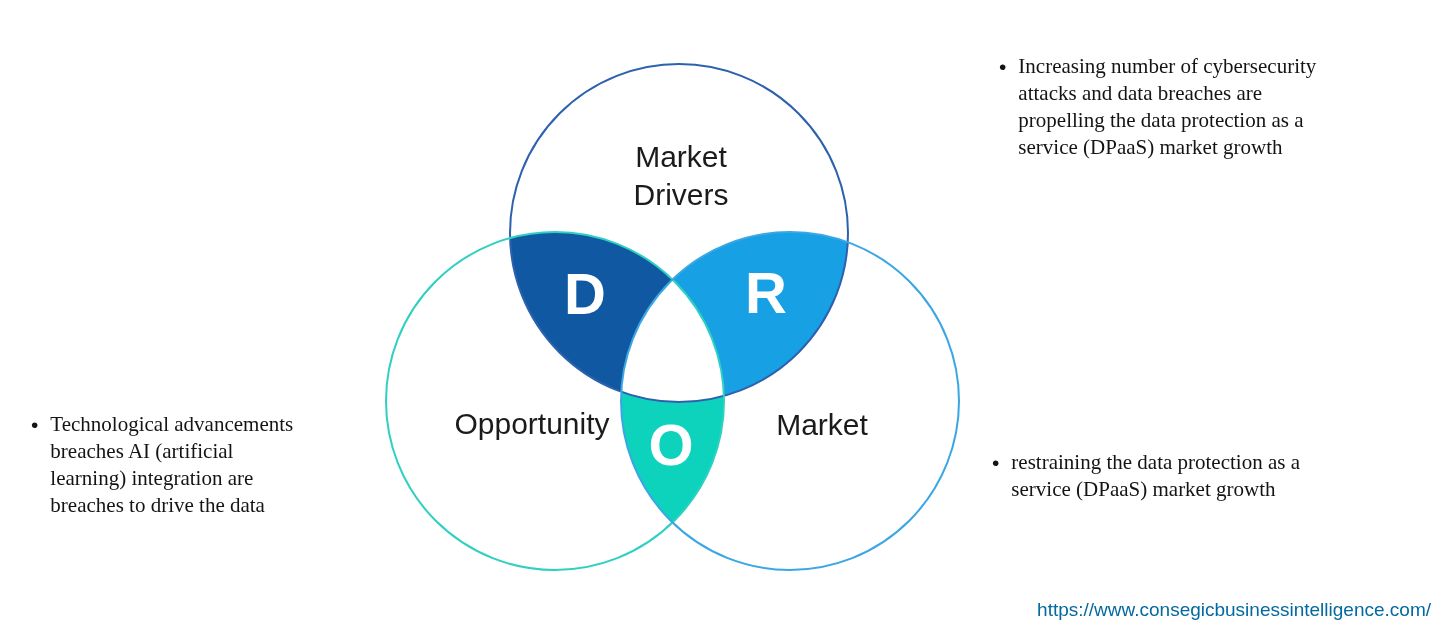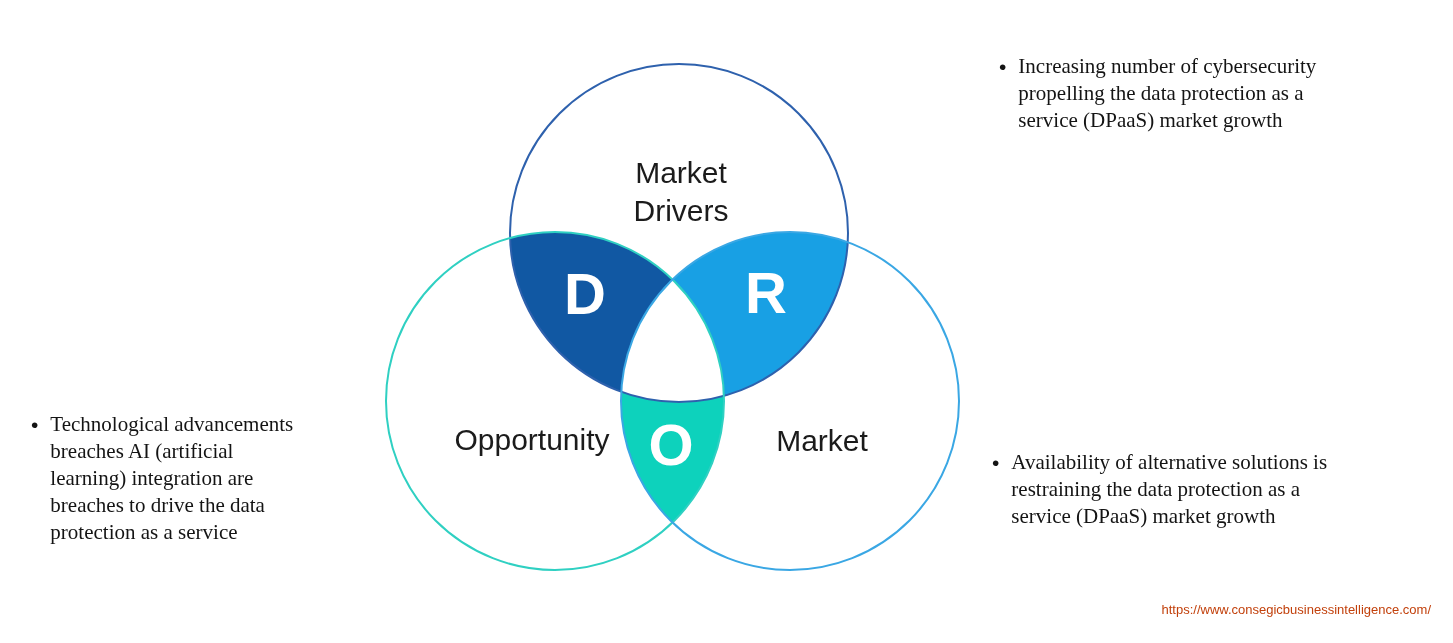--- a/index.html
+++ b/index.html
@@ -5,29 +5,29 @@
   html,body{margin:0;padding:0;background:#ffffff;}
   .page{
     position:relative;
     width:1453px;height:643px;
     background:#ffffff;
     font-family:"Liberation Sans", sans-serif;
     overflow:hidden;
   }
   .venn-svg{position:absolute;left:0;top:0;width:1453px;height:643px;}
   .overlay{position:absolute;transform:translate(-50%,-50%);text-align:center;white-space:nowrap;}
-  .circle-label{font-size:30px;line-height:38px;color:#1b1b1b;font-weight:400;margin-top:16px;}
+  .circle-label{font-size:30px;line-height:38px;color:#1b1b1b;font-weight:400;}
   .lens-letter{font-size:58px;color:#ffffff;font-weight:600;}
   .note{position:absolute;display:flex;gap:12px;color:#141414;}
   .note .bullet{font-size:21px;line-height:27px;flex:0 0 auto;}
   .note .lines{display:flex;flex-direction:column;font-family:Liberation Serif, serif;}
   .note .line{font-size:21px;line-height:27px;white-space:nowrap;}
   .footer-url{
     position:absolute;top:598px;right:22px;
-    font-size:13px;line-height:24px;color:#c2410c;
+    font-size:19px;line-height:24px;color:#0369a1;
     text-decoration:none;white-space:nowrap;
   }
 </style>
 </head>
 <body>
 
 <div class="page">
 
   <svg class="venn-svg" viewBox="0 0 1453 643" xmlns="http://www.w3.org/2000/svg" aria-hidden="true">
     <defs>
@@ -64,40 +64,39 @@
   </div>
 
   <div class="overlay lens-letter" style="left:585px;top:293px;">D</div>
   <div class="overlay lens-letter" style="left:766px;top:292px;">R</div>
   <div class="overlay lens-letter" style="left:671px;top:444px;">O</div>
 
   <div class="note" style="left:999px;top:53px;">
     <span class="bullet">•</span>
     <span class="lines">
       <span class="line">Increasing number of cybersecurity</span>
+      <span class="line">attacks and data breaches are</span>
       <span class="line">propelling the data protection as a</span>
       <span class="line">service (DPaaS) market growth</span>
     </span>
   </div>
 
   <div class="note" style="left:31px;top:411px;">
     <span class="bullet">•</span>
     <span class="lines">
       <span class="line">Technological advancements</span>
       <span class="line">breaches AI (artificial</span>
       <span class="line">learning) integration are</span>
       <span class="line">breaches to drive the data</span>
-      <span class="line">protection as a service</span>
     </span>
   </div>
 
   <div class="note" style="left:992px;top:449px;">
     <span class="bullet">•</span>
     <span class="lines">
-      <span class="line">Availability of alternative solutions is</span>
       <span class="line">restraining the data protection as a</span>
       <span class="line">service (DPaaS) market growth</span>
     </span>
   </div>
 
   <a class="footer-url" href="#">https://www.consegicbusinessintelligence.com/</a>
 
 </div>
 
 </body></html>

